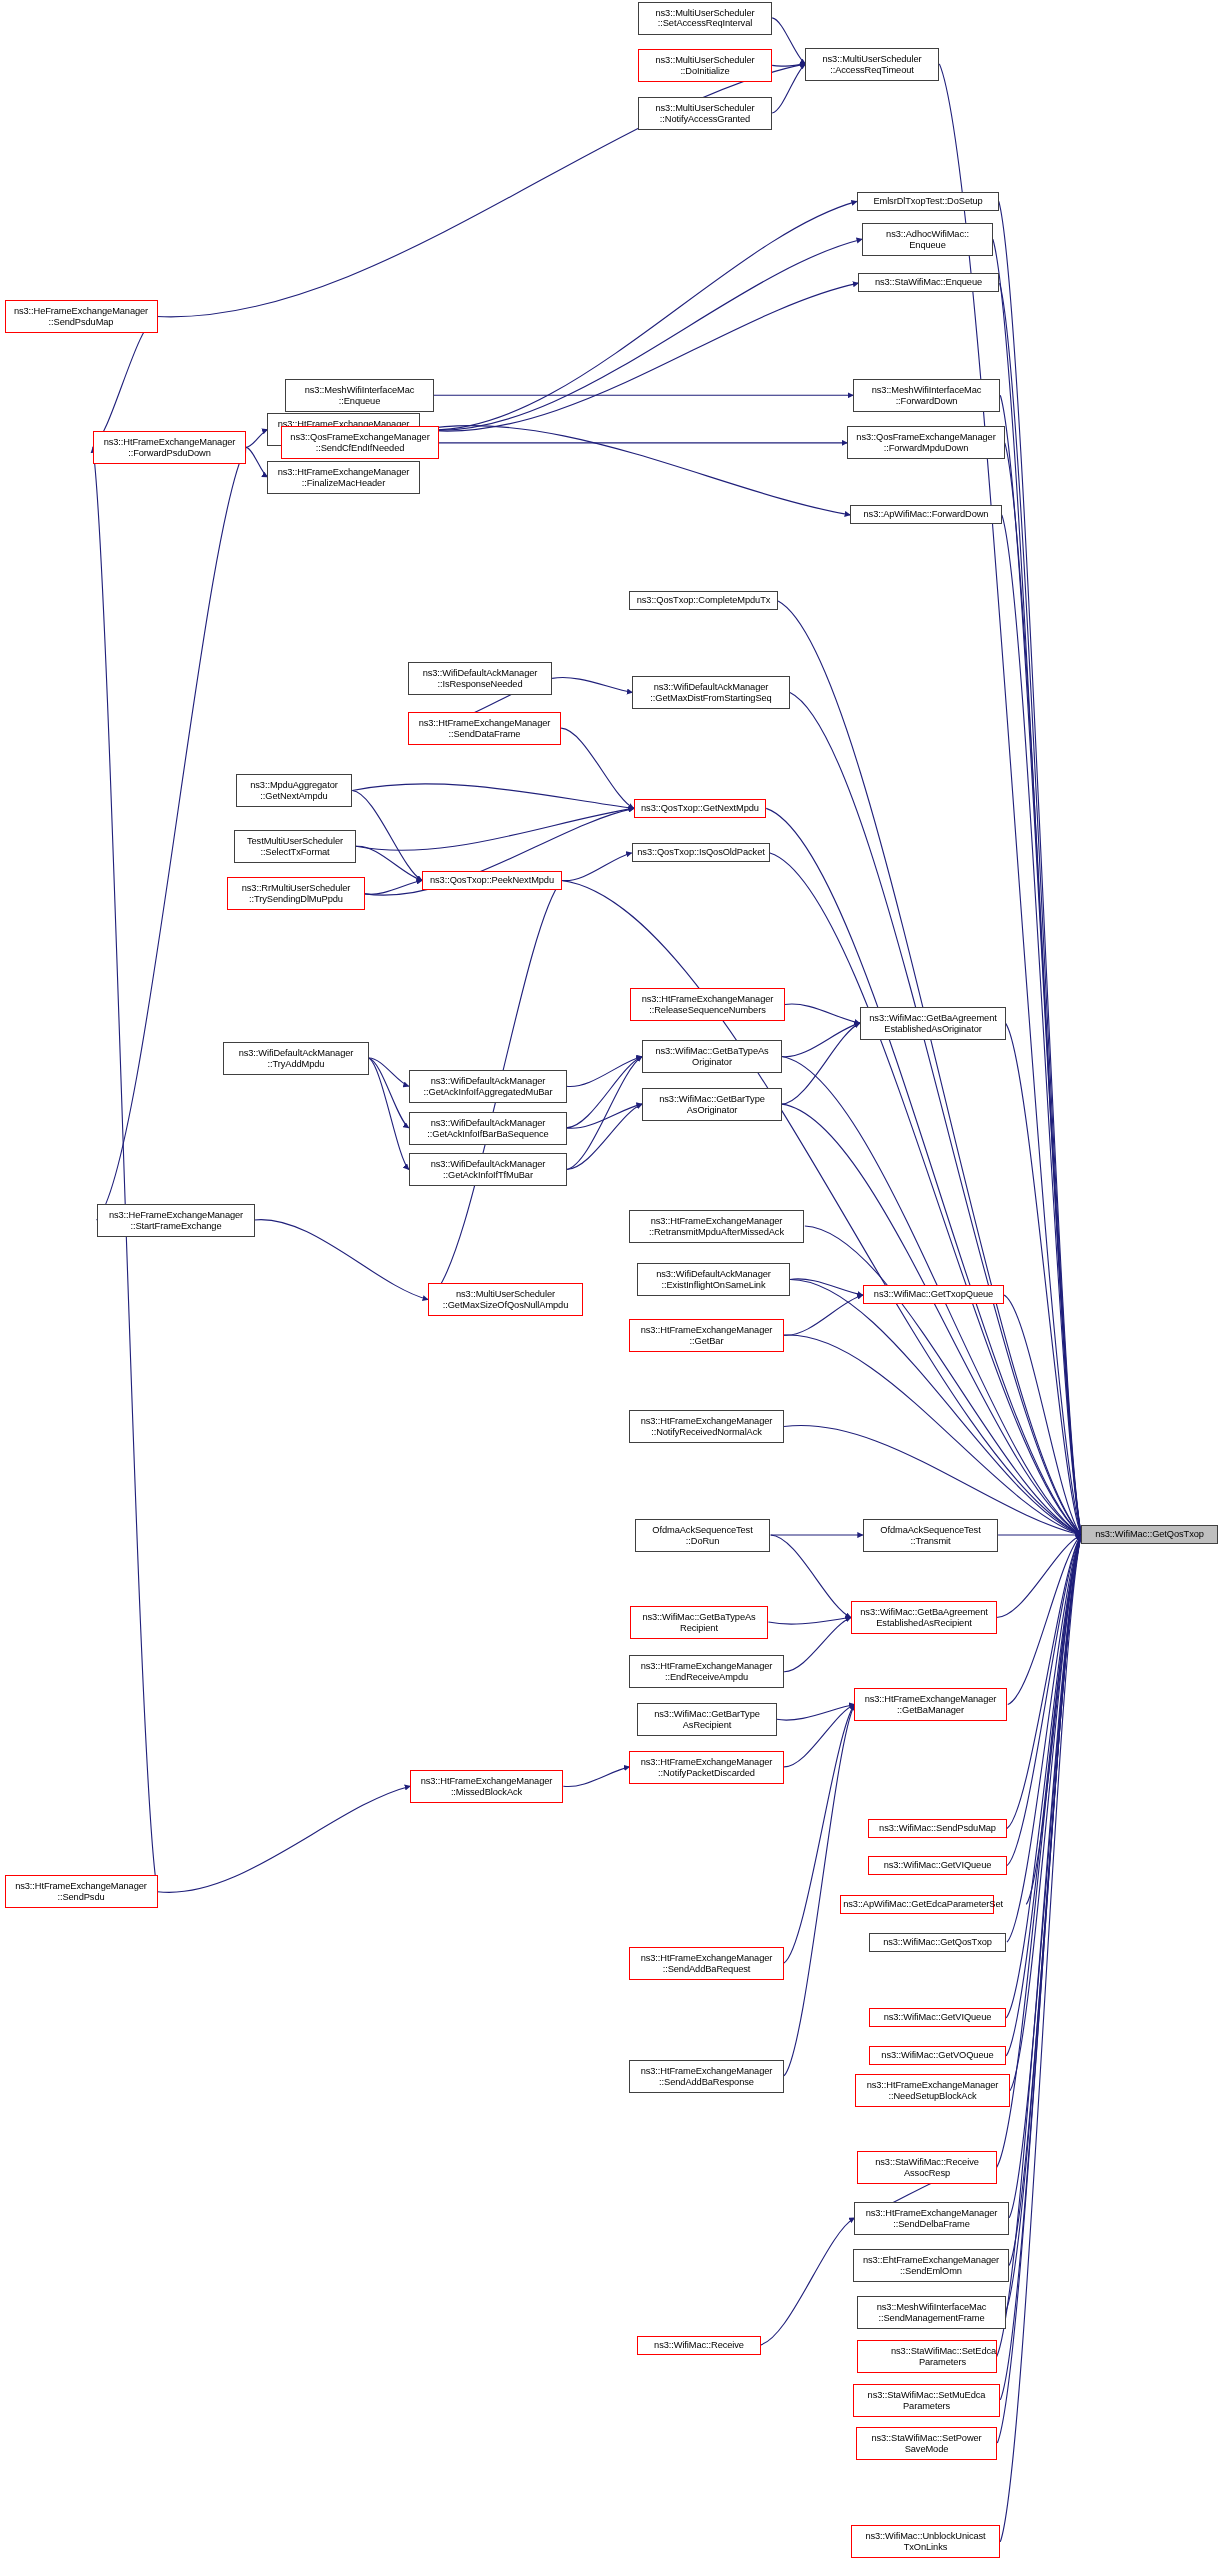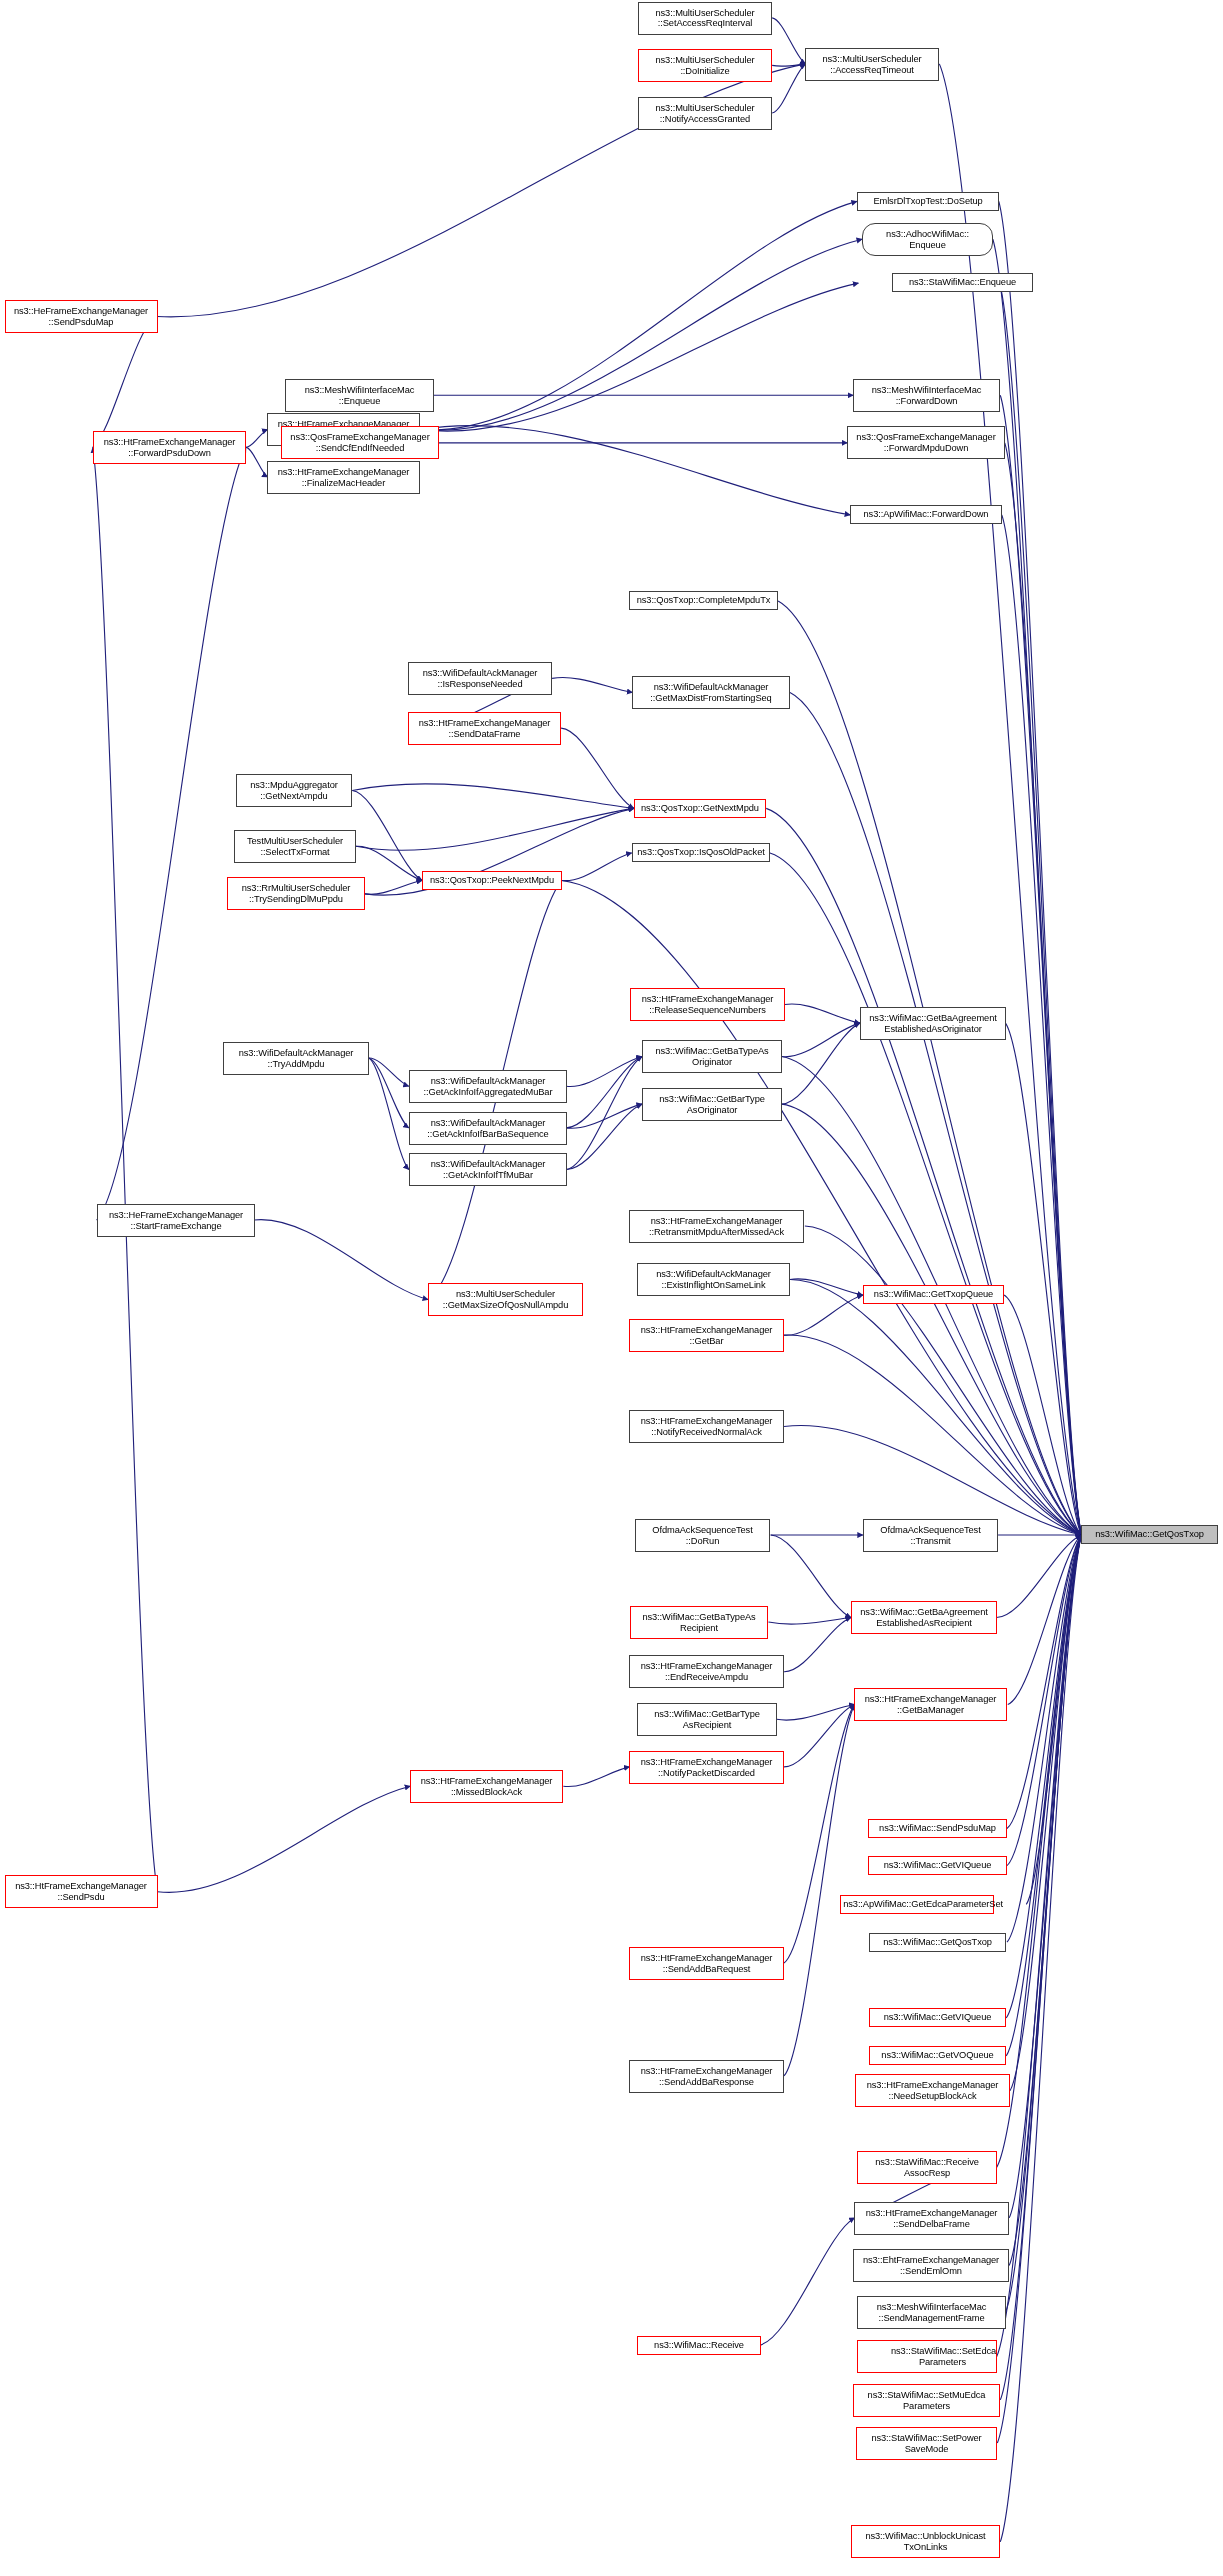--- a/index.html
+++ b/index.html
@@ -176,23 +176,23 @@
 ::AccessReqTimeout</span></div>
       <div class="node red" style="left: 4.5px; top: 300px; width: 153px; height: 33px;"><span class="node-label">ns3::HeFrameExchangeManager
 ::SendPsduMap</span></div>
       <div class="node red" style="left: 93px; top: 431px; width: 153px; height: 33px;"><span class="node-label">ns3::HtFrameExchangeManager
 ::ForwardPsduDown</span></div>
       <div class="node" style="left: 267px; top: 413px; width: 153px; height: 33px;"><span class="node-label">ns3::HtFrameExchangeManager
 ::NotifyTxToEdca</span></div>
       <div class="node" style="left: 267px; top: 461px; width: 153px; height: 33px;"><span class="node-label">ns3::HtFrameExchangeManager
 ::FinalizeMacHeader</span></div>
       <div class="node" style="left: 857px; top: 192px; width: 142px; height: 19.3px;"><span class="node-label">EmlsrDlTxopTest::DoSetup</span></div>
-      <div class="node" style="left: 862px; top: 223px; width: 131px; height: 33px; border-radius: 13px;"><span class="node-label">ns3::AdhocWifiMac::
+      <div class="node" style="left: 862px; top: 223px; width: 131px; height: 33px;"><span class="node-label">ns3::AdhocWifiMac::
 Enqueue</span></div>
-      <div class="node" style="left: 858px; top: 273px; width: 141px; height: 19.3px; margin-left: 34px;"><span class="node-label">ns3::StaWifiMac::Enqueue</span></div>
+      <div class="node" style="left: 858px; top: 273px; width: 141px; height: 19.3px;"><span class="node-label">ns3::StaWifiMac::Enqueue</span></div>
       <div class="node" style="left: 285px; top: 379px; width: 149px; height: 33px;"><span class="node-label">ns3::MeshWifiInterfaceMac
 ::Enqueue</span></div>
       <div class="node" style="left: 853px; top: 379px; width: 147px; height: 33px;"><span class="node-label">ns3::MeshWifiInterfaceMac
 ::ForwardDown</span></div>
       <div class="node red" style="left: 281px; top: 426px; width: 158px; height: 33px;"><span class="node-label">ns3::QosFrameExchangeManager
 ::SendCfEndIfNeeded</span></div>
       <div class="node" style="left: 847px; top: 426px; width: 158px; height: 33px;"><span class="node-label">ns3::QosFrameExchangeManager
 ::ForwardMpduDown</span></div>
       <div class="node" style="left: 850px; top: 505px; width: 152px; height: 19.3px;"><span class="node-label">ns3::ApWifiMac::ForwardDown</span></div>
       <div class="node" style="left: 629px; top: 591px; width: 149px; height: 19.3px;"><span class="node-label">ns3::QosTxop::CompleteMpduTx</span></div>

